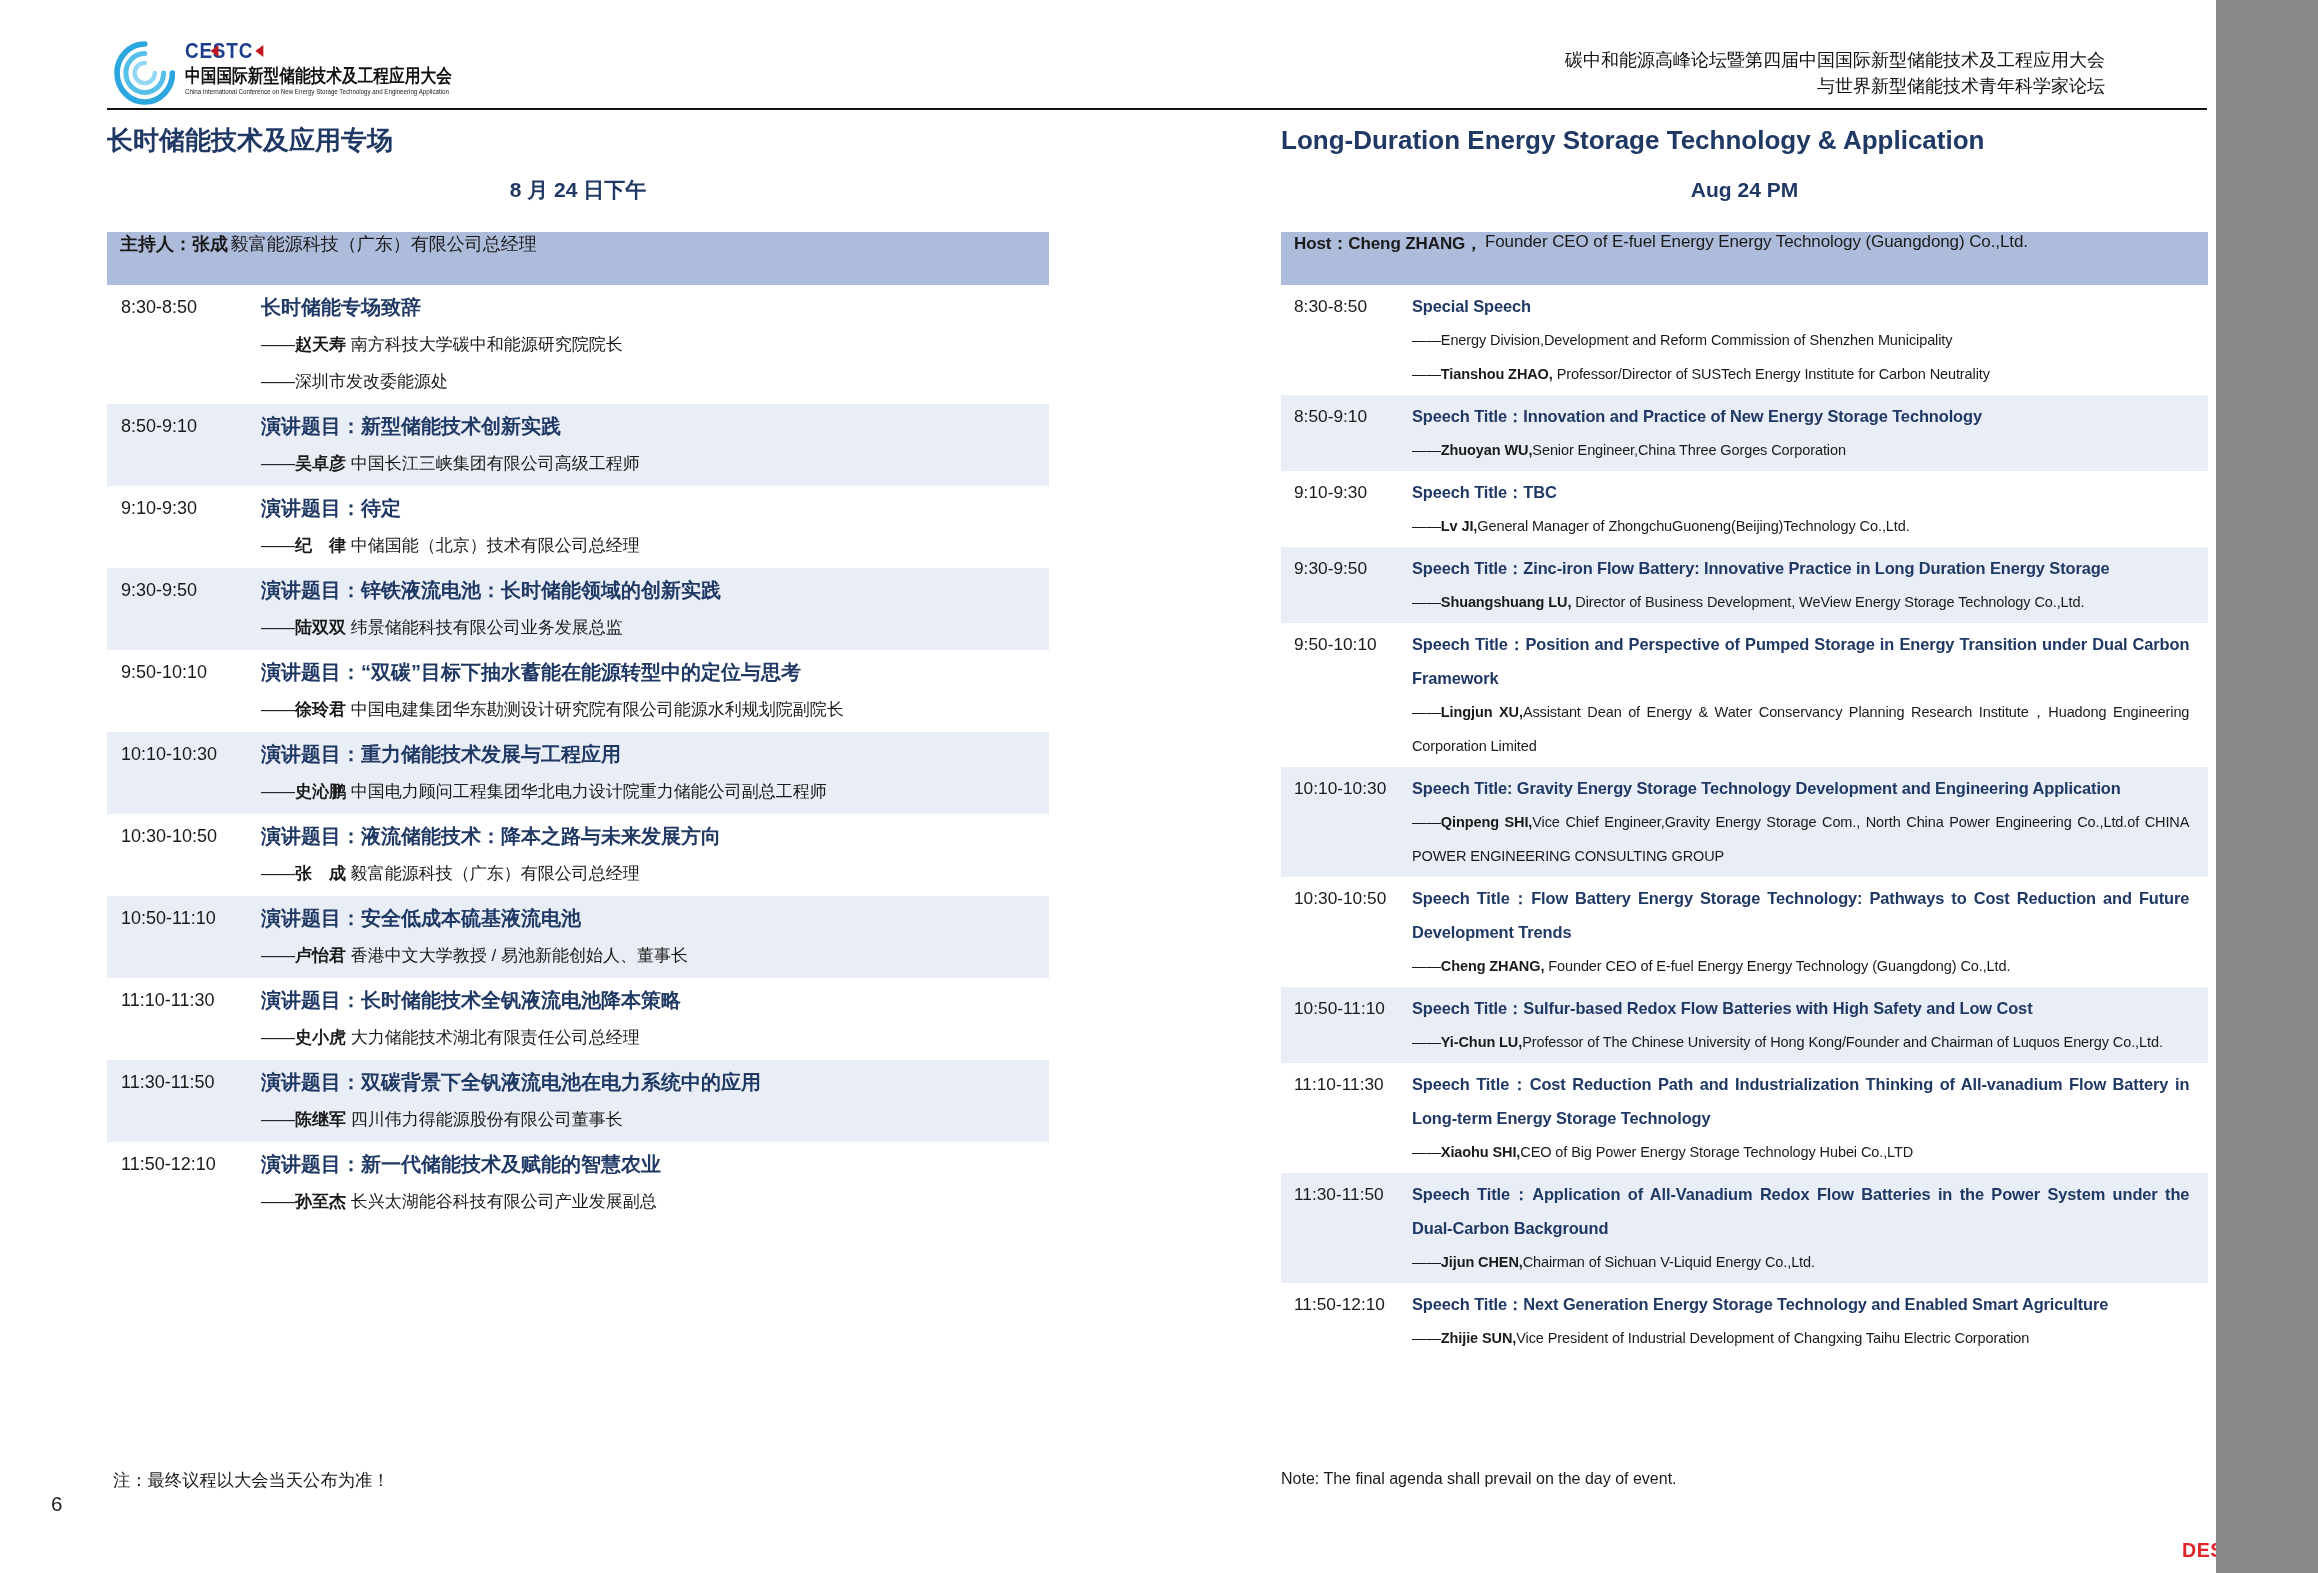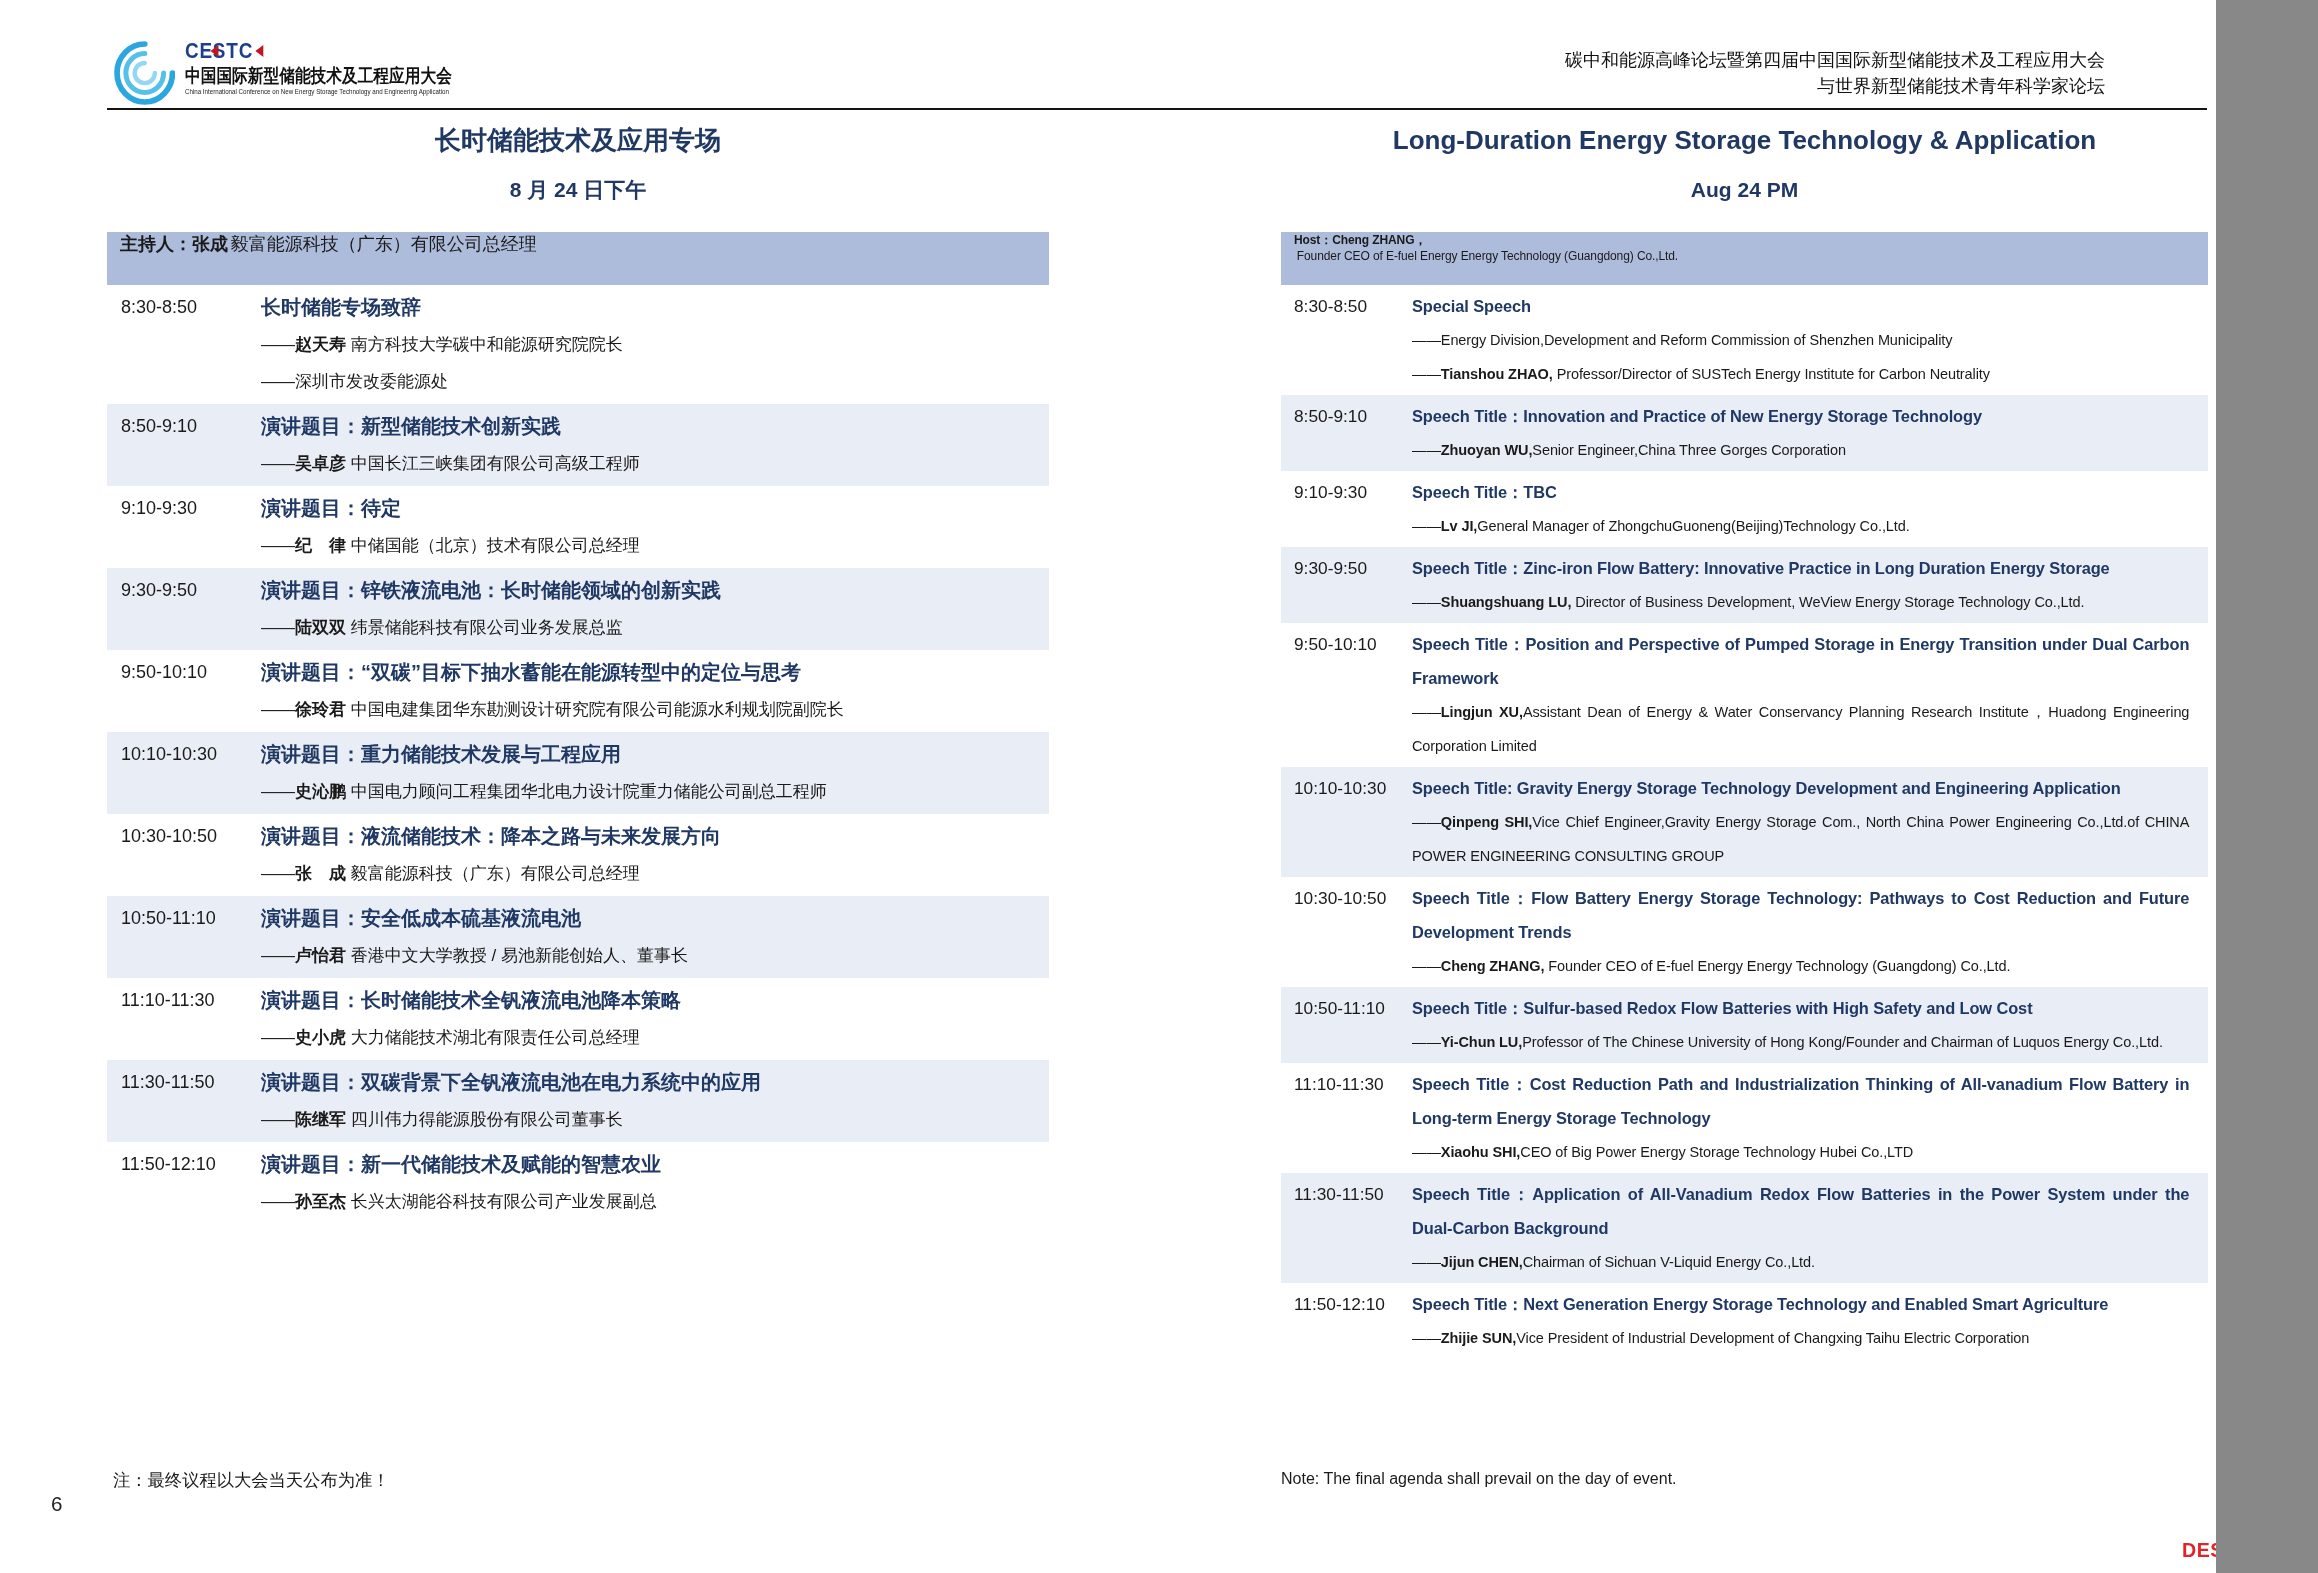--- a/index.html
+++ b/index.html
@@ -39,32 +39,32 @@
     text-align:right;font-size:18px;line-height:26px;color:#111;
   }
   .header-rule{
     position:absolute;left:107px;top:108px;width:2100px;height:2.3px;background:#141414;
   }
   
   .col{position:absolute;top:125px;}
   .col-left{left:107px;width:942px;}
   .col-right{left:1281px;width:927px;}
   .session-title{
-    text-align:center;color:#1f3864;font-weight:700;font-size:26px;line-height:30px;
+    color:#1f3864;font-weight:700;font-size:26px;line-height:30px;
   }
   .session-subtitle{
     text-align:center;color:#1f3864;font-weight:700;font-size:21px;line-height:22.4px;margin-top:24px;
   }
   .agenda{margin-top:31px;}
   .host-row{
     background:#aebcdc;min-height:53px;display:flex;align-items:flex-start;
     padding:0 13px;box-sizing:border-box;
   }
   .col-left .host-row{font-size:18px;}
-  .col-right .host-row{font-size:12px;letter-spacing:-0.1px;flex-direction:column;}
+  .col-right .host-row{font-size:17px;letter-spacing:-0.1px;}
   .host-label{font-weight:700;white-space:nowrap;}
   .host-desc{margin-left:2.8px;}
   .row{display:flex;padding:4px 0;}
   .row.alt{background:#e9edf6;}
   .col-left .time{flex:0 0 154px;box-sizing:border-box;padding-left:14px;font-size:18px;line-height:37px;white-space:nowrap;}
   .col-right .time{flex:0 0 131px;box-sizing:border-box;padding-left:13px;font-size:17.3px;line-height:34px;white-space:nowrap;}
   .content{flex:1;min-width:0;}
   .col-left .content{padding-right:17px;}
   .col-right .content{padding-right:18.7px;}
   .col-left .speech-title{font-size:20px;font-weight:700;color:#1f3864;line-height:37px;}

